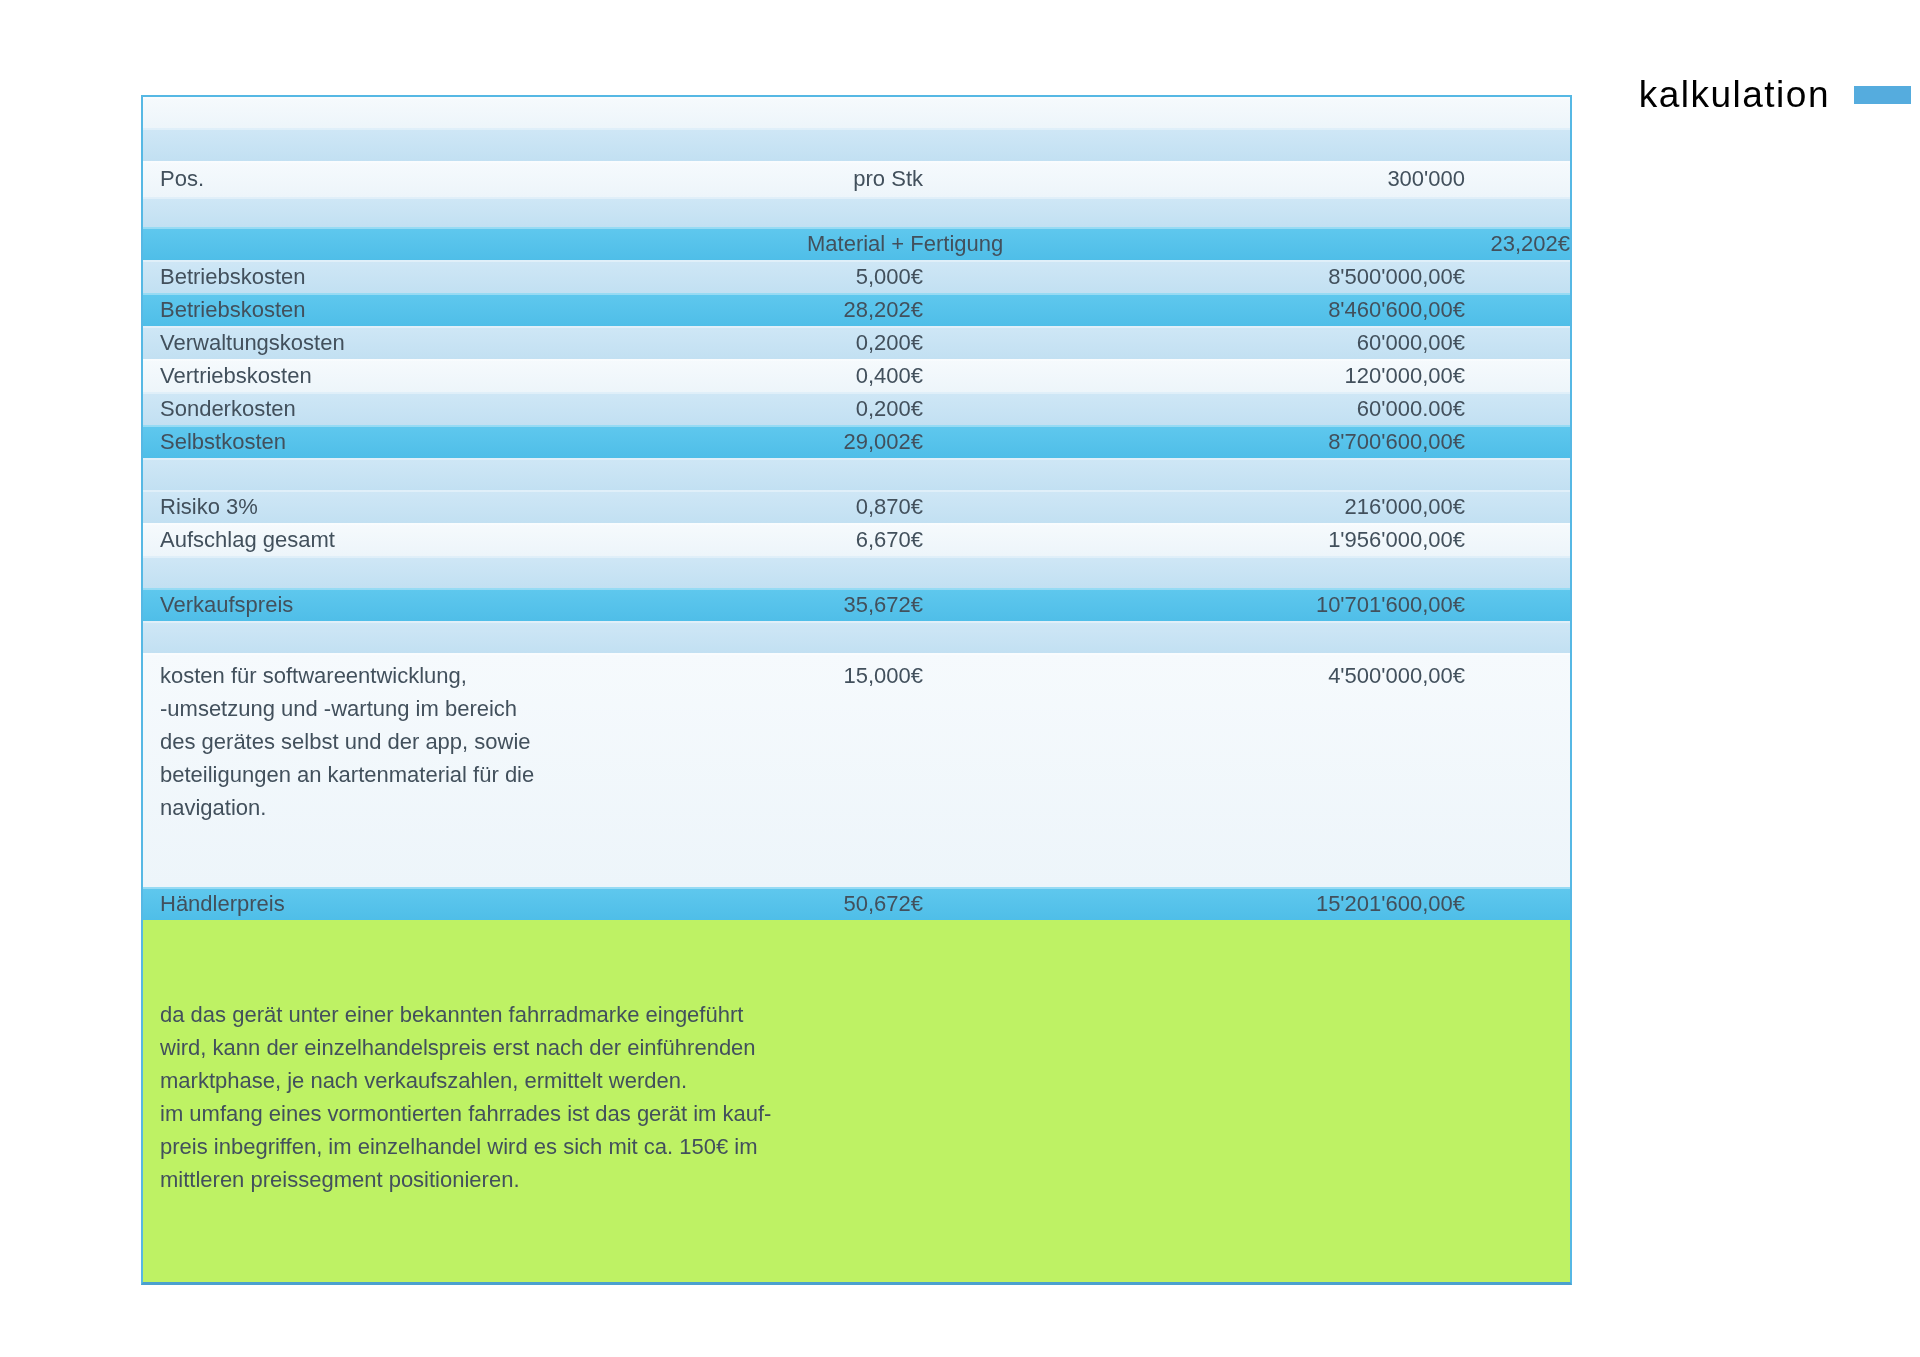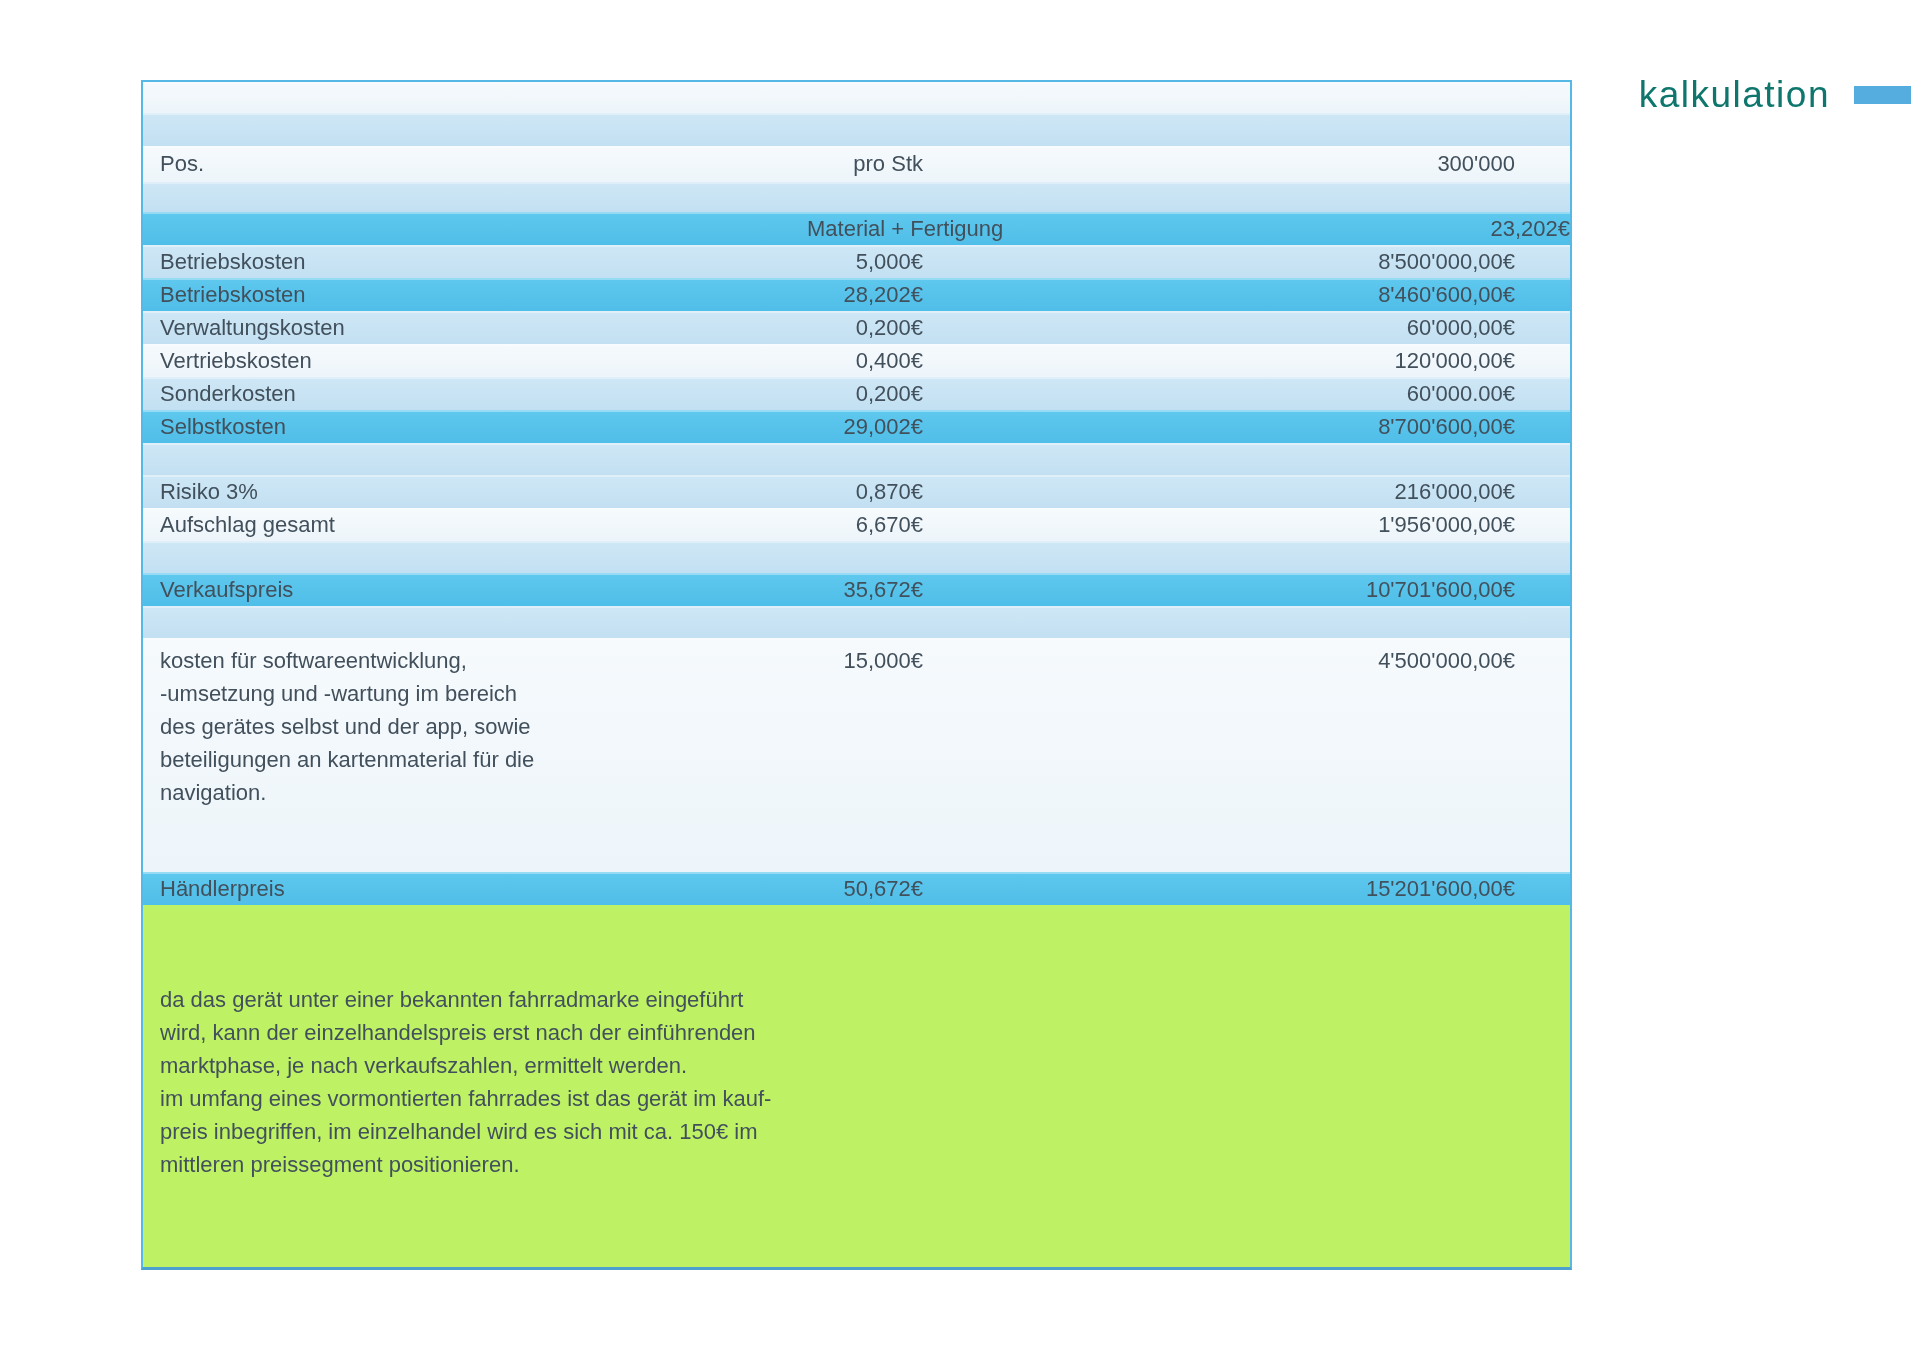--- a/index.html
+++ b/index.html
@@ -3,38 +3,38 @@
 <meta charset="utf-8">
 <style>
   html,body{margin:0;padding:0;}
   body{
     width:1920px;height:1357px;position:relative;background:#ffffff;overflow:hidden;
     font-family:"Liberation Sans","DejaVu Sans",sans-serif;
     color:#42505C;
   }
   
   .brand{position:absolute;top:76px;right:9px;display:flex;align-items:center;gap:24px;}
-  .brand-title{font-size:37px;font-weight:300;color:#0f766e;letter-spacing:1.5px;line-height:1;}
+  .brand-title{font-size:37px;font-weight:300;color:#000000;letter-spacing:1.5px;line-height:1;}
   .brand-rect{width:57px;height:18px;background:#55ACDE;}
   
   .calc-table{
-    position:absolute;left:141px;top:80px;width:1431px;height:1190px;
+    position:absolute;left:141px;top:95px;width:1431px;height:1190px;
     box-sizing:border-box;display:flex;flex-direction:column;
     border:2px solid #56B8E4;border-bottom:3px solid #4BA0CE;
     font-size:22px;
   }
   .row{display:flex;align-items:center;flex:0 0 auto;box-shadow:inset 0 2px 0 rgba(255,255,255,0.35);}
   .v-dark {background:linear-gradient(#5FC8EE,#4FBEE8);justify-content:flex-end;}
   .v-light{background:linear-gradient(#CFE7F6,#C2E0F2);}
   .v-white{background:linear-gradient(#F6FAFD,#EDF5FA);}
   .v-footer{background:#bef264;}
   .h30{height:30px}.h31{height:31px}.h32{height:32px}.h33{height:33px}.h36{height:36px}.h228{height:228px}
   .c1{width:520px;box-sizing:border-box;padding-left:17px;text-align:left;}
   .c2{width:260px;box-sizing:border-box;text-align:right;}
-  .c3{flex:1;box-sizing:border-box;padding-right:55px;text-align:right;}
+  .c3{flex:1;box-sizing:border-box;padding-right:105px;text-align:right;}
   .row-tall{align-items:flex-start;padding-top:6px;}
   .row-tall .c1{white-space:pre-line;line-height:33px;}
   .row-tall .c2,.row-tall .c3{line-height:33px;}
   .footer-block{flex:1 1 auto;display:block;box-sizing:border-box;padding:78px 0 0 17px;}
   .footer-text{white-space:pre-line;line-height:33px;}
 </style>
 </head>
 <body>
 
 <div class="brand">

